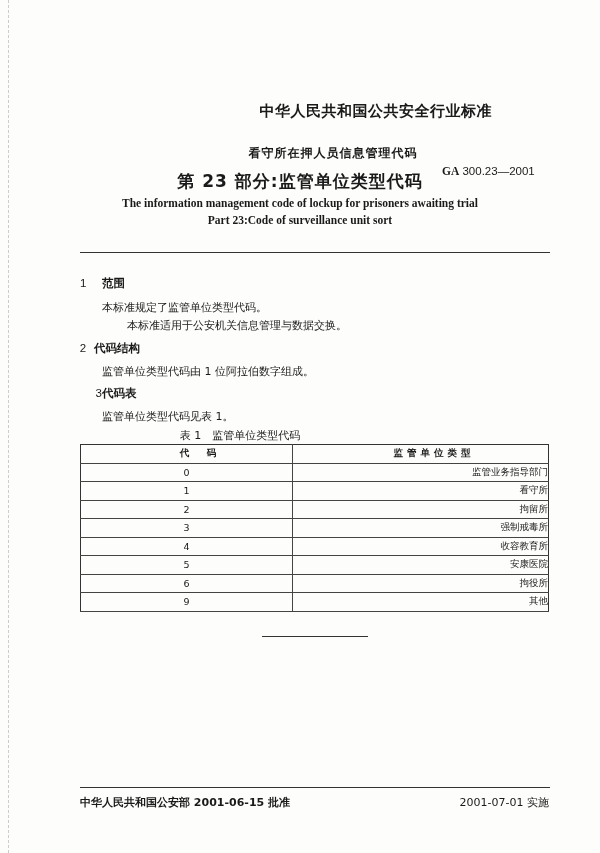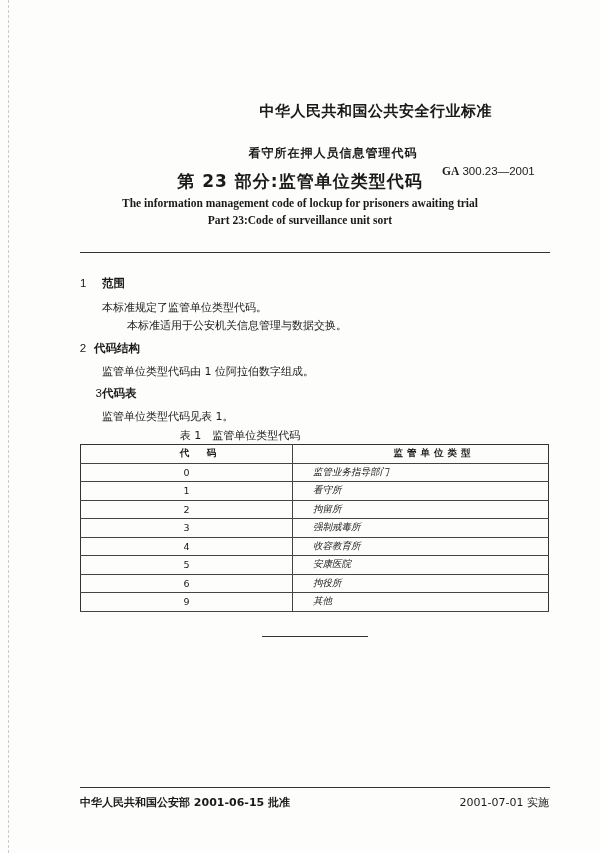--- a/index.html
+++ b/index.html
@@ -16,21 +16,21 @@
   .rule-top { left:80px; width:470px; top:252px; height:0; border-top:1.2px solid #333; }
   .sec { font-size:11.5px; font-weight:bold; }
   .sec .num { display:inline-block; width:22px; font-weight:normal; font-family:"Liberation Sans", sans-serif; }
   .para { font-size:11px; }
   .cap { left:0; width:480px; text-align:center; top:428px; font-size:11px; }
   table.code { position:absolute; left:80px; top:444px; width:469px; border-collapse:collapse;
                border:1.2px solid #333; font-size:9.5px; }
   table.code td, table.code th { border-bottom:1px solid #444; height:17.5px; padding:0; font-weight:normal; }
   table.code th { font-weight:bold; letter-spacing:4px;padding-left:27px; }
   table.code .c1 { width:184px; text-align:center; border-right:1px solid #444; }
-  table.code td.c2 { text-align:left; padding-left:20px;font-style:italic; }
+  table.code td.c2 { text-align:right; padding-left:20px; }
   table.code th.c2 { text-align:center; }
   .end-rule { left:262px; width:106px; top:636px; border-top:1.2px solid #333; }
   .foot-rule { left:80px; width:470px; top:787px; border-top:1.2px solid #333; }
   .foot-left { left:80px; top:795px; font-size:11px; font-weight:bold; }
   .foot-right { right:51px; top:795px; font-size:11px; }
   .margin-line { left:8px; top:0; width:0; height:853px; border-left:1px dashed #ccc; }
 </style>
 </head>
 <body>
 

